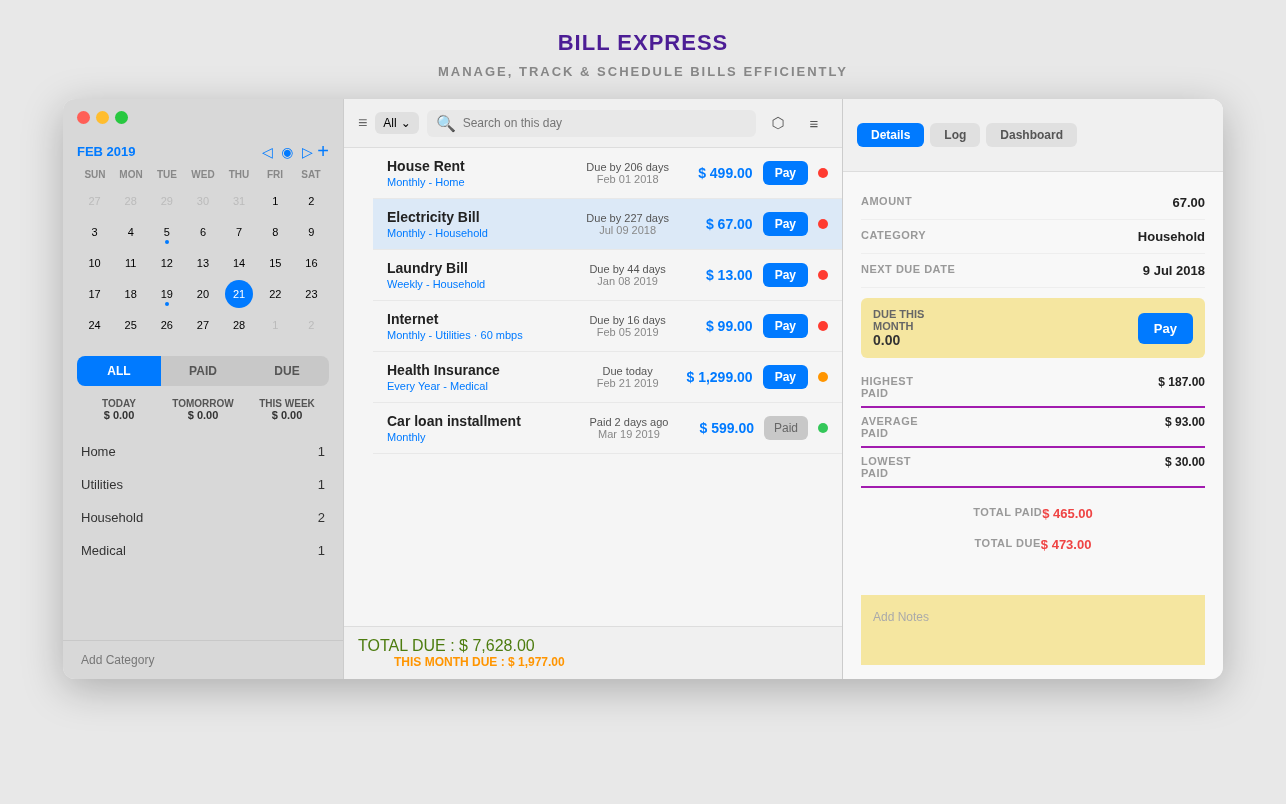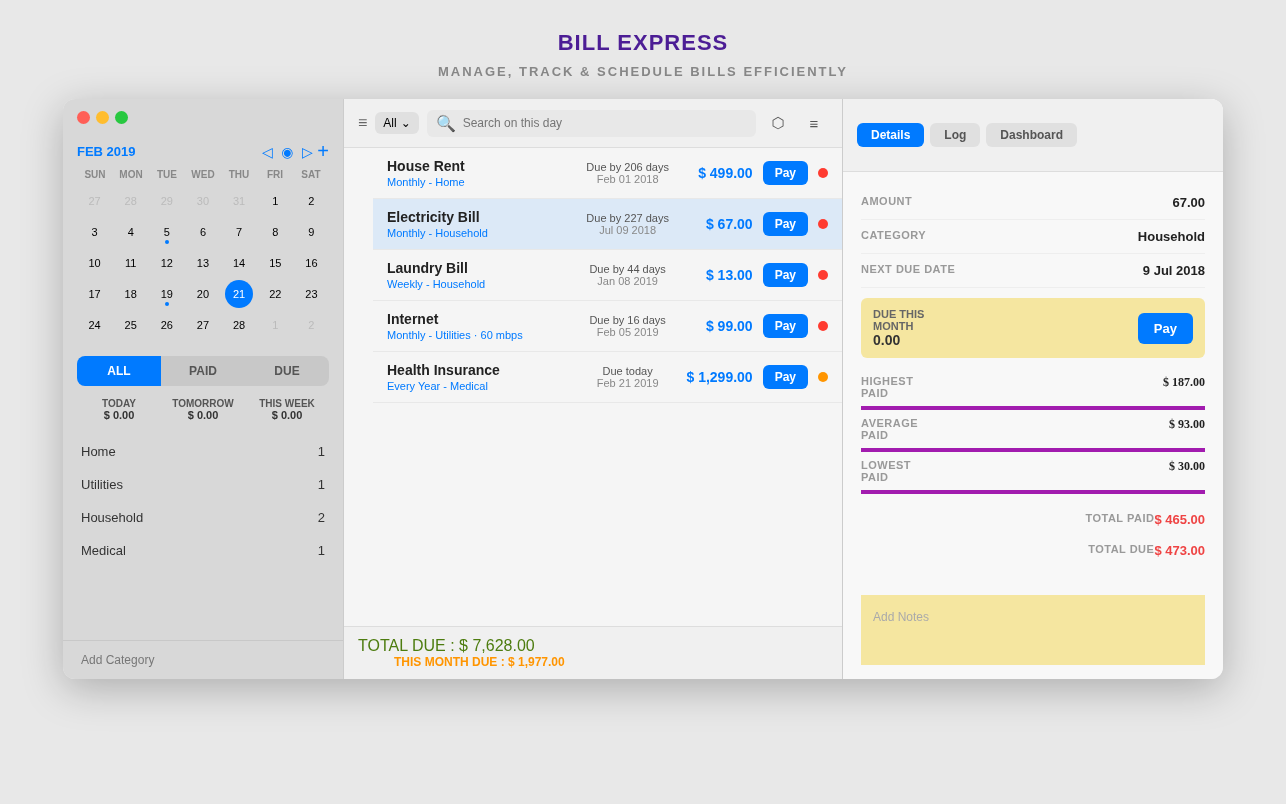--- a/index.html
+++ b/index.html
@@ -420,40 +420,39 @@
       font-weight: 700;
       cursor: pointer;
     }
     .stat-section {
       margin-top: 6px;
     }
     .stat-row {
       display: flex;
       justify-content: space-between;
       padding: 7px 0;
-      border-bottom: 4px solid #a21caf;
+      border-bottom: 2px solid #a21caf;
     }
     .stat-label {
       font-size: 11px;
       font-weight: 600;
       color: #999;
       letter-spacing: 0.5px;
     }
     .stat-value {
       font-size: 12px;
       font-weight: 600;
       color: #222;
-      font-family: Liberation Serif, serif;
     }
     .total-section {
       margin-top: 10px;
     }
     .total-row {
       display: flex;
-      justify-content: flex-end;
+      justify-content: center;
       padding: 8px 0;
     }
     .total-label {
       font-size: 11px;
       font-weight: 600;
       color: #999;
       letter-spacing: 0.5px;
     }
     .total-value {
       font-size: 13px;
@@ -666,20 +665,33 @@
       <div class="bill-sub">Every Year - Medical</div>
     </div>
     <div class="bill-due">
       <div class="bill-due-label">Due today</div>
       <div class="bill-due-date">Feb 21 2019</div>
     </div>
     <div class="bill-amount">$ 1,299.00</div>
     <button class="pay-btn">Pay</button>
     <span class="status-dot dot-orange"></span>
   </div>
+        <div class="bill-row">
+    <div class="bill-info">
+      <div class="bill-name">Car loan installment</div>
+      <div class="bill-sub">Monthly</div>
+    </div>
+    <div class="bill-due">
+      <div class="bill-due-label">Paid 2 days ago</div>
+      <div class="bill-due-date">Mar 19 2019</div>
+    </div>
+    <div class="bill-amount">$ 599.00</div>
+    <button class="paid-btn">Paid</button>
+    <span class="status-dot dot-green"></span>
+  </div>
       </div>
 
     <div class="main-footer">
       <div class="total-due">TOTAL DUE : $ 7,628.00</div>
       <div class="month-due">THIS MONTH DUE : $ 1,977.00</div>
     </div>
   </div>
 
   <div class="details-panel">
 

